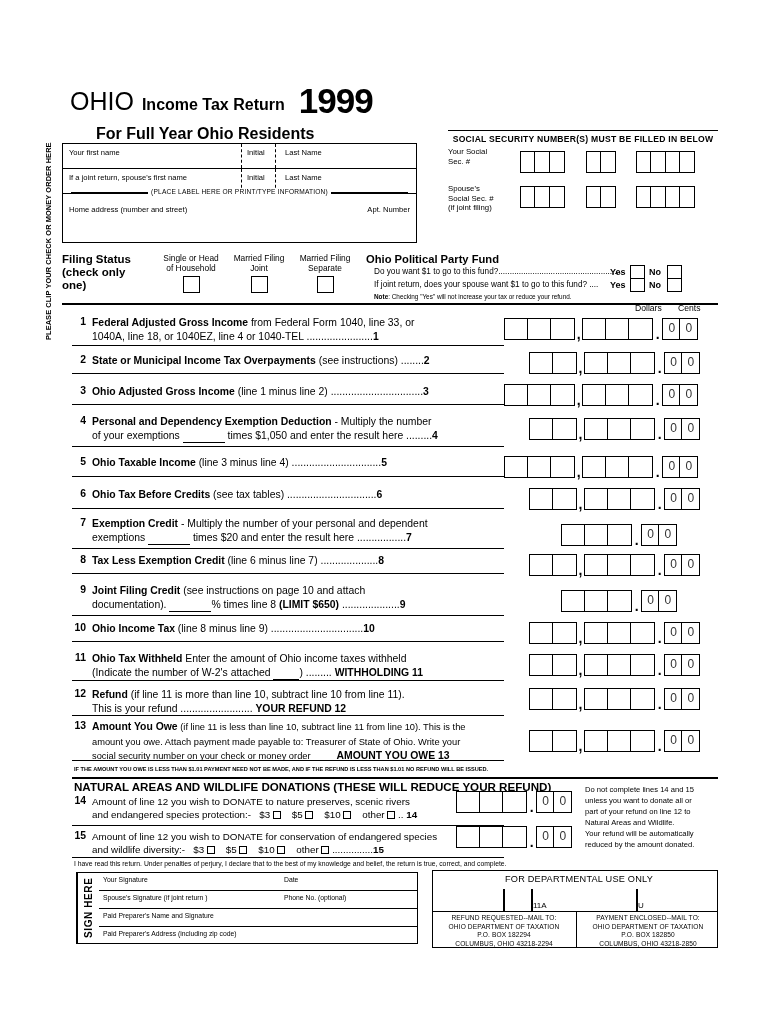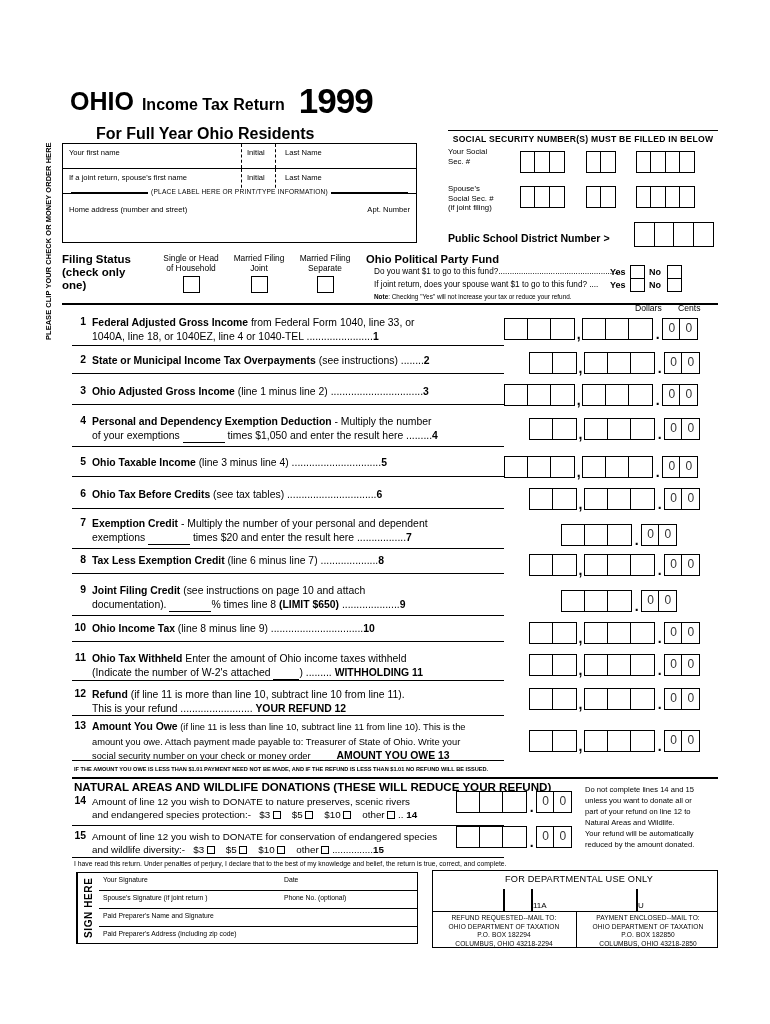--- a/index.html
+++ b/index.html
@@ -11,21 +11,21 @@
     color: #000000;
     position: relative;
     overflow: hidden;
   }
   .page { position: absolute; left: 0; top: 0; width: 770px; height: 1024px; }
 
   
   .hdr { position: absolute; left: 56px; top: 78px; width: 470px; }
   .hdr-line { display: flex; align-items: baseline; }
   .t-it1040 { font-size: 25px; font-weight: bold; letter-spacing: -0.4px; }
-  .t-ohio { font-size: 25px; font-weight: bold; margin-left: 14px; }
+  .t-ohio { font-size: 25px; font-weight: normal; margin-left: 14px; }
   .t-itr { font-size: 16px; font-weight: bold; margin-left: 8px; }
   .t-year { font-size: 35px; font-weight: bold; margin-left: 14px; letter-spacing: -1px; position: relative; top: 3px;}
   .t-sub { font-size: 16px; font-weight: bold; margin-top: 7px; margin-left: 40px; }
 
   
   .vert {
     position: absolute; left: 44px; top: 150px;
     width: 16px; height: 190px;
     font-size: 7.4px; font-weight: bold; letter-spacing: 0.1px;
     writing-mode: vertical-rl; transform: rotate(180deg);
@@ -215,29 +215,20 @@
           <span class="bx"></span>
       </span>
       <span class="bx-grp" style="left:188px;top:2px;">
         <span class="bx"></span>
           <span class="bx"></span>
           <span class="bx"></span>
           <span class="bx"></span>
       </span>
     </div>
 
-    <div class="psd-row">
-      <span class="psd-lbl">Public School District Number &gt;</span>
-      <span class="bx-grp" style="left:186px;top:2px;">
-        <span class="bx-lg"></span>
-          <span class="bx-lg"></span>
-          <span class="bx-lg"></span>
-          <span class="bx-lg"></span>
-      </span>
-    </div>
   </div>
 
   <div class="fs">
     <div class="fs-title">
       <span>Filing Status</span><br>
       <span>(check only</span><br>
       <span>one)</span>
     </div>
     <div class="fs-col" style="left:92px;top:0;width:74px;">
       <span>Single or Head</span><br>

